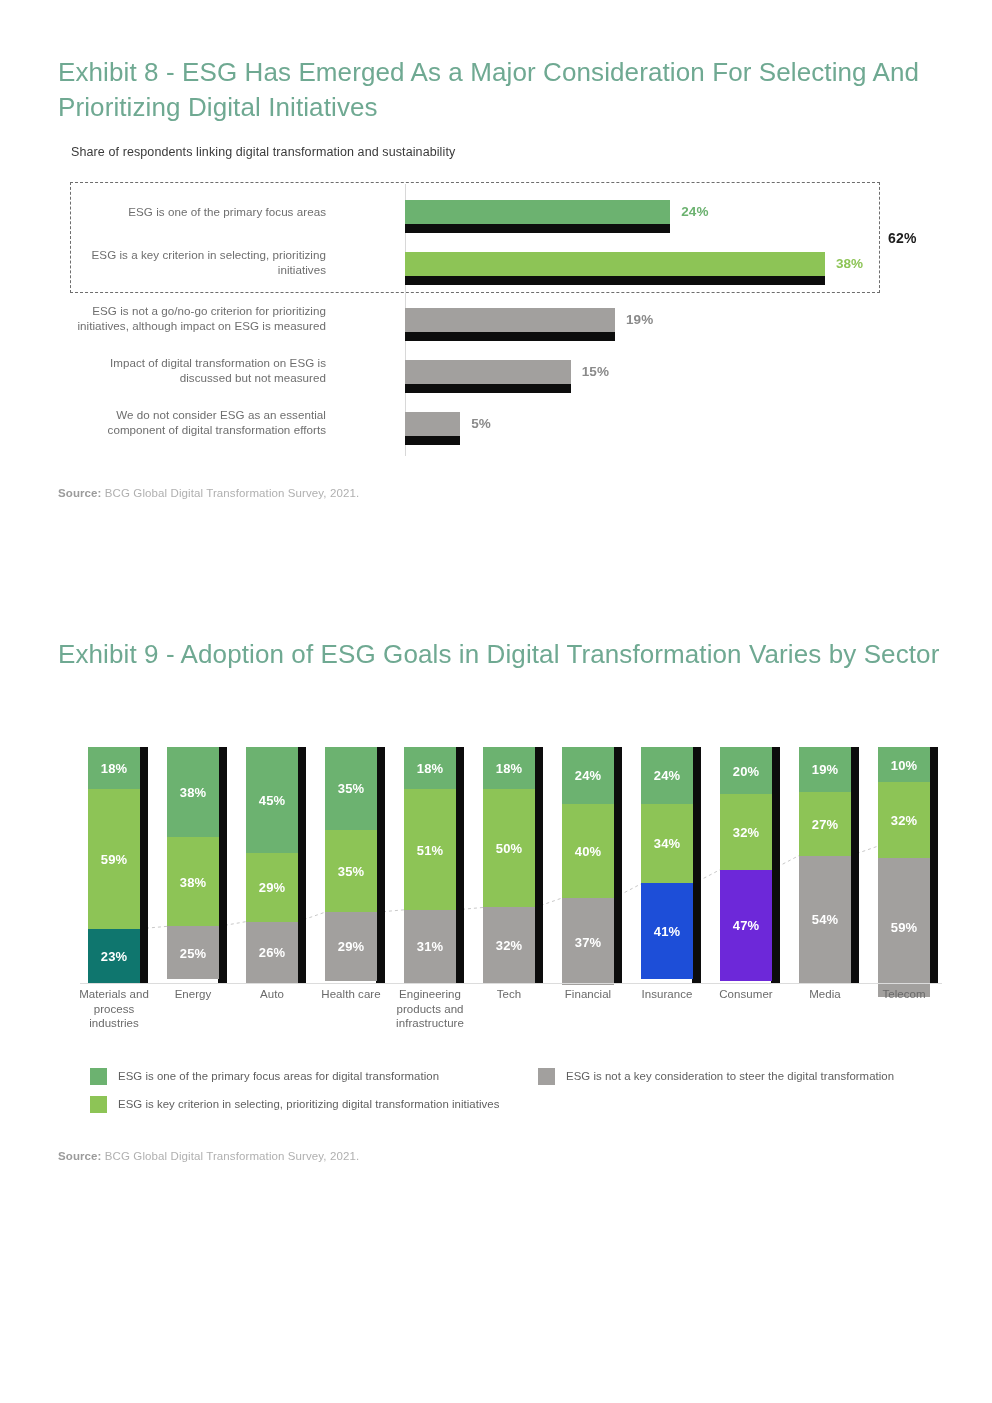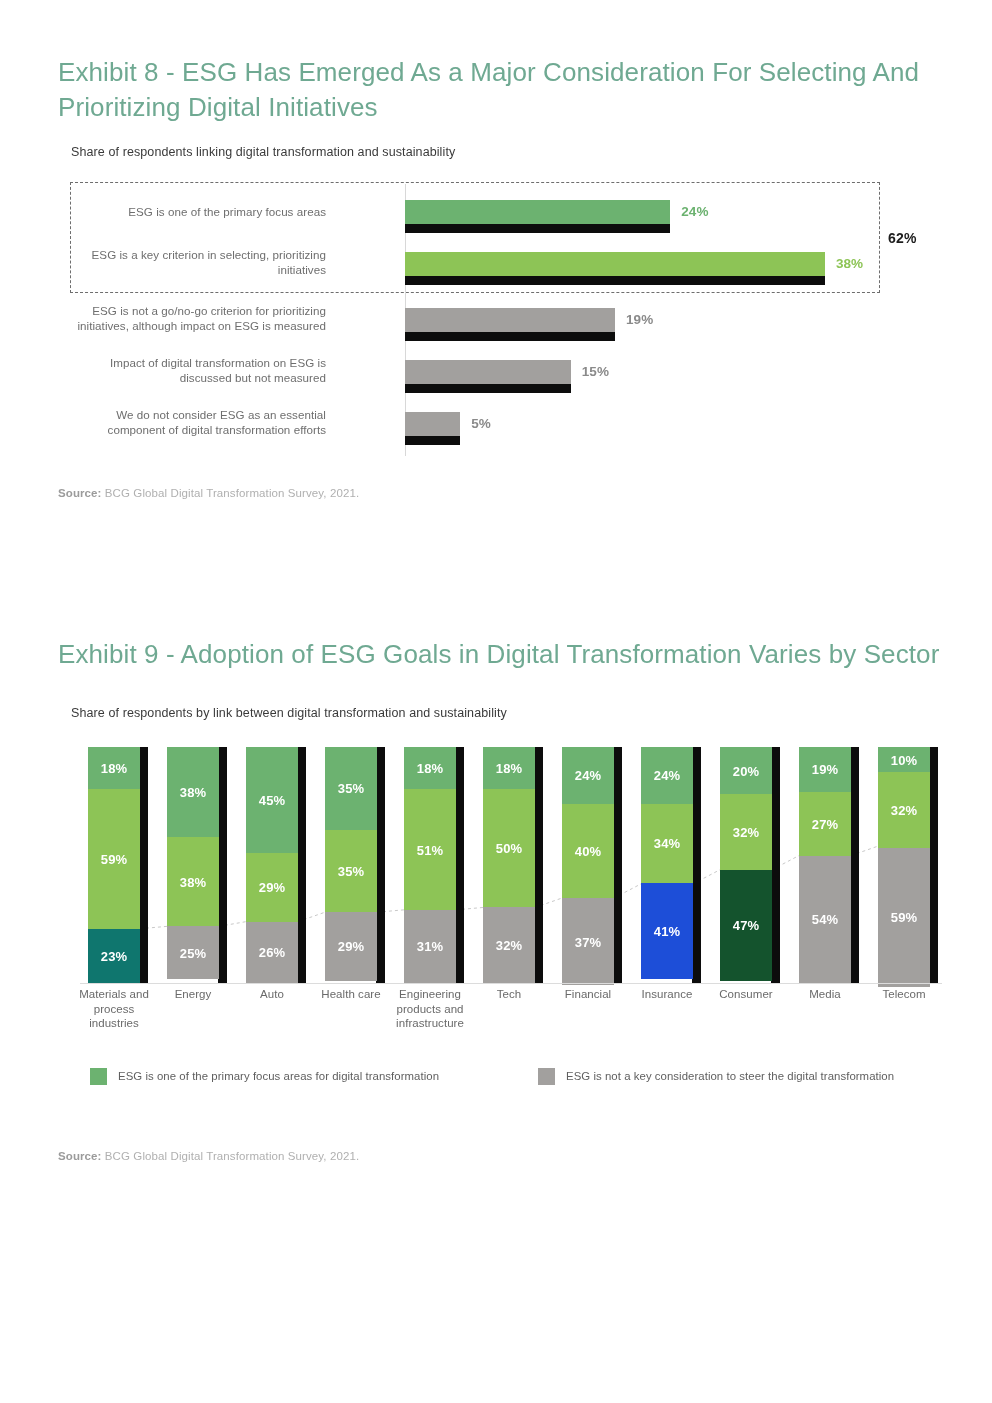--- a/index.html
+++ b/index.html
@@ -187,21 +187,20 @@
       </div>
     <div class="brace-value">62%</div>
   </div>
 
   <div class="source" id="ex8-source">
     <b>Source:</b><span> BCG Global Digital Transformation Survey, 2021.</span>
   </div>
 
   <div class="exhibit-title" id="ex9-title">Exhibit 9 - Adoption of ESG Goals in Digital Transformation Varies by Sector</div>
 
-  <div class="subtitle" id="ex9-sub">Share of respondents by link between digital transformation and sustainability</div>
 
   <div id="chart9">
     <svg id="trendline">
         <path d="M82,193.71999999999997L109,191.36 M161,191.36L188,186.64 M240,186.64L267,177.2 M319,177.2L346,174.84 M398,174.84L425,172.48 M477,172.48L504,163.04000000000002 M556,163.04000000000002L583,148.88 M635,148.88L662,134.72 M714,134.72L741,120.56 M793,120.56L820,111.12" stroke="#c9c9c9" stroke-width="1" fill="none" stroke-dasharray="3,3"></path>
       </svg>
     <div id="chart9-cols">
         <div class="s-col" style="left: 30px;">
           <div class="s-shadow" style="left: 51px; background: rgb(12, 12, 12);"></div>
           <div class="s-stack" style="top: 12px; height: 236px;">
             <div class="s-seg" style="height: 42.48px; background: rgb(108, 178, 112);">
@@ -323,21 +322,21 @@
         </div>
         <div class="s-col" style="left: 662px;">
           <div class="s-shadow" style="left: 51px; background: rgb(12, 12, 12);"></div>
           <div class="s-stack" style="top: 12px; height: 236px;">
             <div class="s-seg" style="height: 47.2px; background: rgb(108, 178, 112);">
               <span>20%</span>
             </div>
             <div class="s-seg" style="height: 75.52px; background: rgb(141, 196, 86);">
               <span>32%</span>
             </div>
-            <div class="s-seg" style="height: 110.92px; background: #14532d;">
+            <div class="s-seg" style="height: 110.92px; background: #6d28d9;">
               <span>47%</span>
             </div>
           </div>
           <div class="s-cat">Consumer</div>
         </div>
         <div class="s-col" style="left: 741px;">
           <div class="s-shadow" style="left: 51px; background: rgb(12, 12, 12);"></div>
           <div class="s-stack" style="top: 12px; height: 236px;">
             <div class="s-seg" style="height: 44.84px; background: rgb(108, 178, 112);">
               <span>19%</span>
@@ -347,41 +346,45 @@
             </div>
             <div class="s-seg" style="height: 127.44px; background: rgb(162, 160, 158);">
               <span>54%</span>
             </div>
           </div>
           <div class="s-cat">Media</div>
         </div>
         <div class="s-col" style="left: 820px;">
           <div class="s-shadow" style="left: 51px; background: rgb(12, 12, 12);"></div>
           <div class="s-stack" style="top: 12px; height: 236px;">
-            <div class="s-seg" style="height: 25px; background: rgb(108, 178, 112); padding-left: 48px;">
+            <div class="s-seg" style="height: 35px; background: rgb(108, 178, 112); padding-left: 48px;">
               <span>10%</span>
             </div>
             <div class="s-seg" style="height: 75.52px; background: rgb(141, 196, 86);">
               <span>32%</span>
             </div>
             <div class="s-seg" style="height: 139.24px; background: rgb(162, 160, 158);">
               <span>59%</span>
             </div>
           </div>
           <div class="s-cat">Telecom</div>
         </div>
       </div>
     <div class="s-baseline"></div>
   </div>
 
   <div id="legend9">
       <div class="lg-item" style="left: 0px; top: 0px;">
         <span class="lg-swatch" style="background: rgb(108, 178, 112);"></span>
         <span class="lg-text">ESG is one of the primary focus areas for digital transformation</span>
       </div>
+      <div class="lg-item" style="left: 0px; top: 28px;">
+        <span class="lg-swatch" style="background: rgb(141, 196, 86);"></span>
+        <span class="lg-text">ESG is key criterion in selecting, prioritizing digital transformation initiatives</span>
+      </div>
       <div class="lg-item" style="left: 448px; top: 0px;">
         <span class="lg-swatch" style="background: rgb(162, 160, 158);"></span>
         <span class="lg-text">ESG is not a key consideration to steer the digital transformation</span>
       </div>
     </div>
 
   <div class="source" id="ex9-source">
     <b>Source:</b><span> BCG Global Digital Transformation Survey, 2021.</span>
   </div>
 

